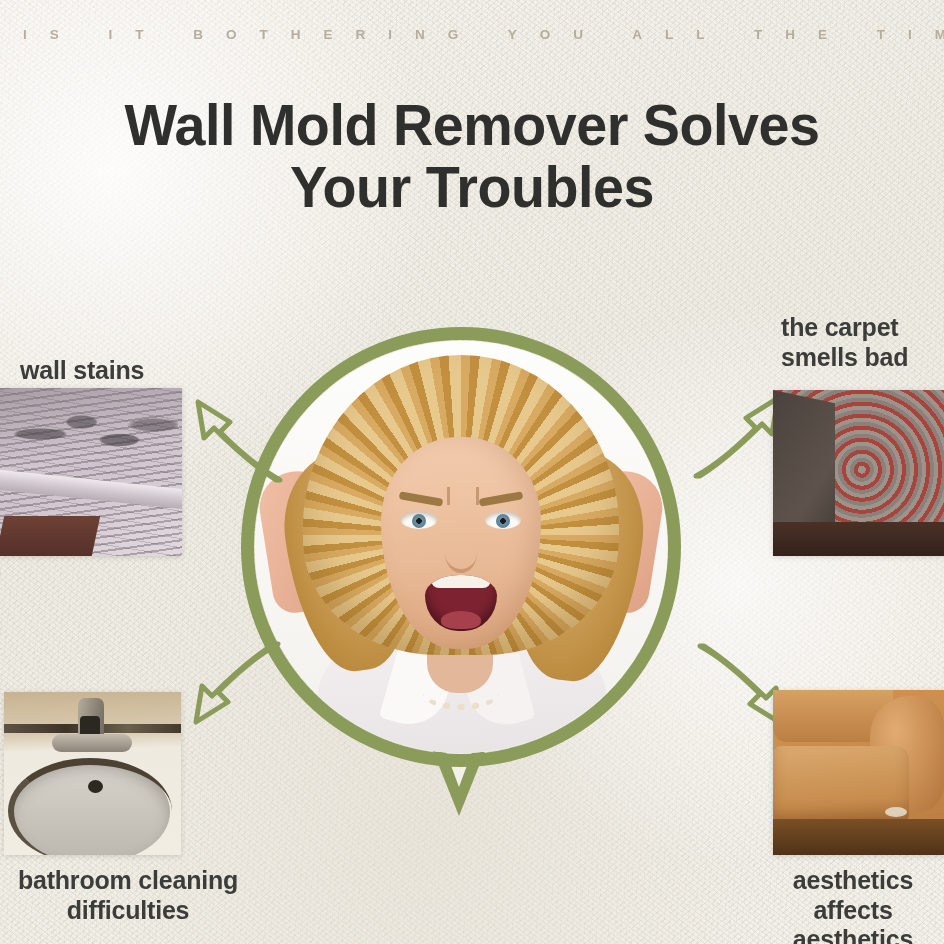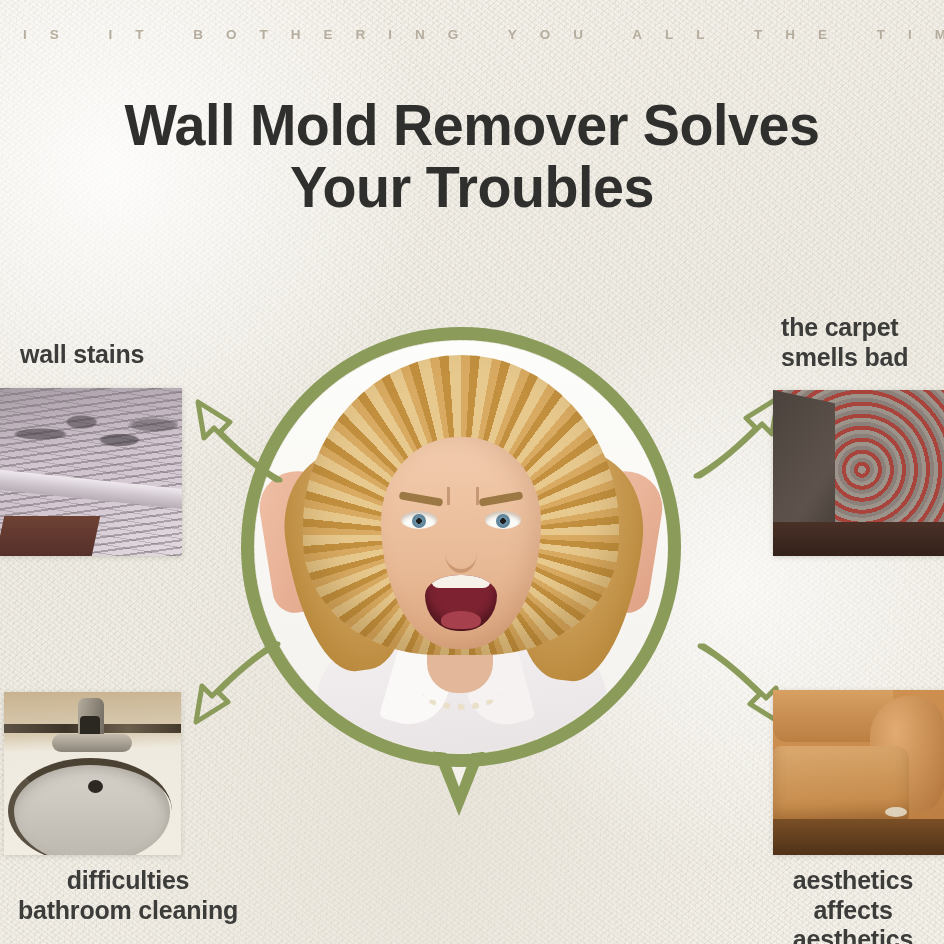--- a/index.html
+++ b/index.html
@@ -405,21 +405,21 @@
 
   
   .caption {
     position: absolute;
     font-size: 25px;
     font-weight: 700;
     color: #3c3c3a;
     line-height: 1.18;
     letter-spacing: -0.2px;
   }
-  #cap-wall    { left: 20px;  top: 340px; text-align: left; }
+  #cap-wall    { left: 20px;  top: 356px; text-align: left; }
   #cap-carpet  { left: 781px; top: 313px; text-align: left; width: 170px; }
   #cap-sink    { left: 6px;   top: 866px; text-align: center; width: 244px; }
   #cap-sofa    { left: 762px; top: 866px; text-align: center; width: 182px; }
 
   
   .arrow { position: absolute; }
   .arrow svg { display: block; overflow: visible; }
 </style>
 </head>
 <body>
@@ -532,22 +532,22 @@
   <div class="caption" id="cap-wall">
     <div>wall stains</div>
   </div>
 
   <div class="caption" id="cap-carpet">
     <div>the carpet</div>
     <div>smells bad</div>
   </div>
 
   <div class="caption" id="cap-sink">
+    <div>bathroom cleaning</div>
     <div>difficulties</div>
-    <div>bathroom cleaning</div>
   </div>
 
   <div class="caption" id="cap-sofa">
     <div>aesthetics</div>
     <div>affects aesthetics</div>
   </div>
 
 </div>
 
 </body></html>

